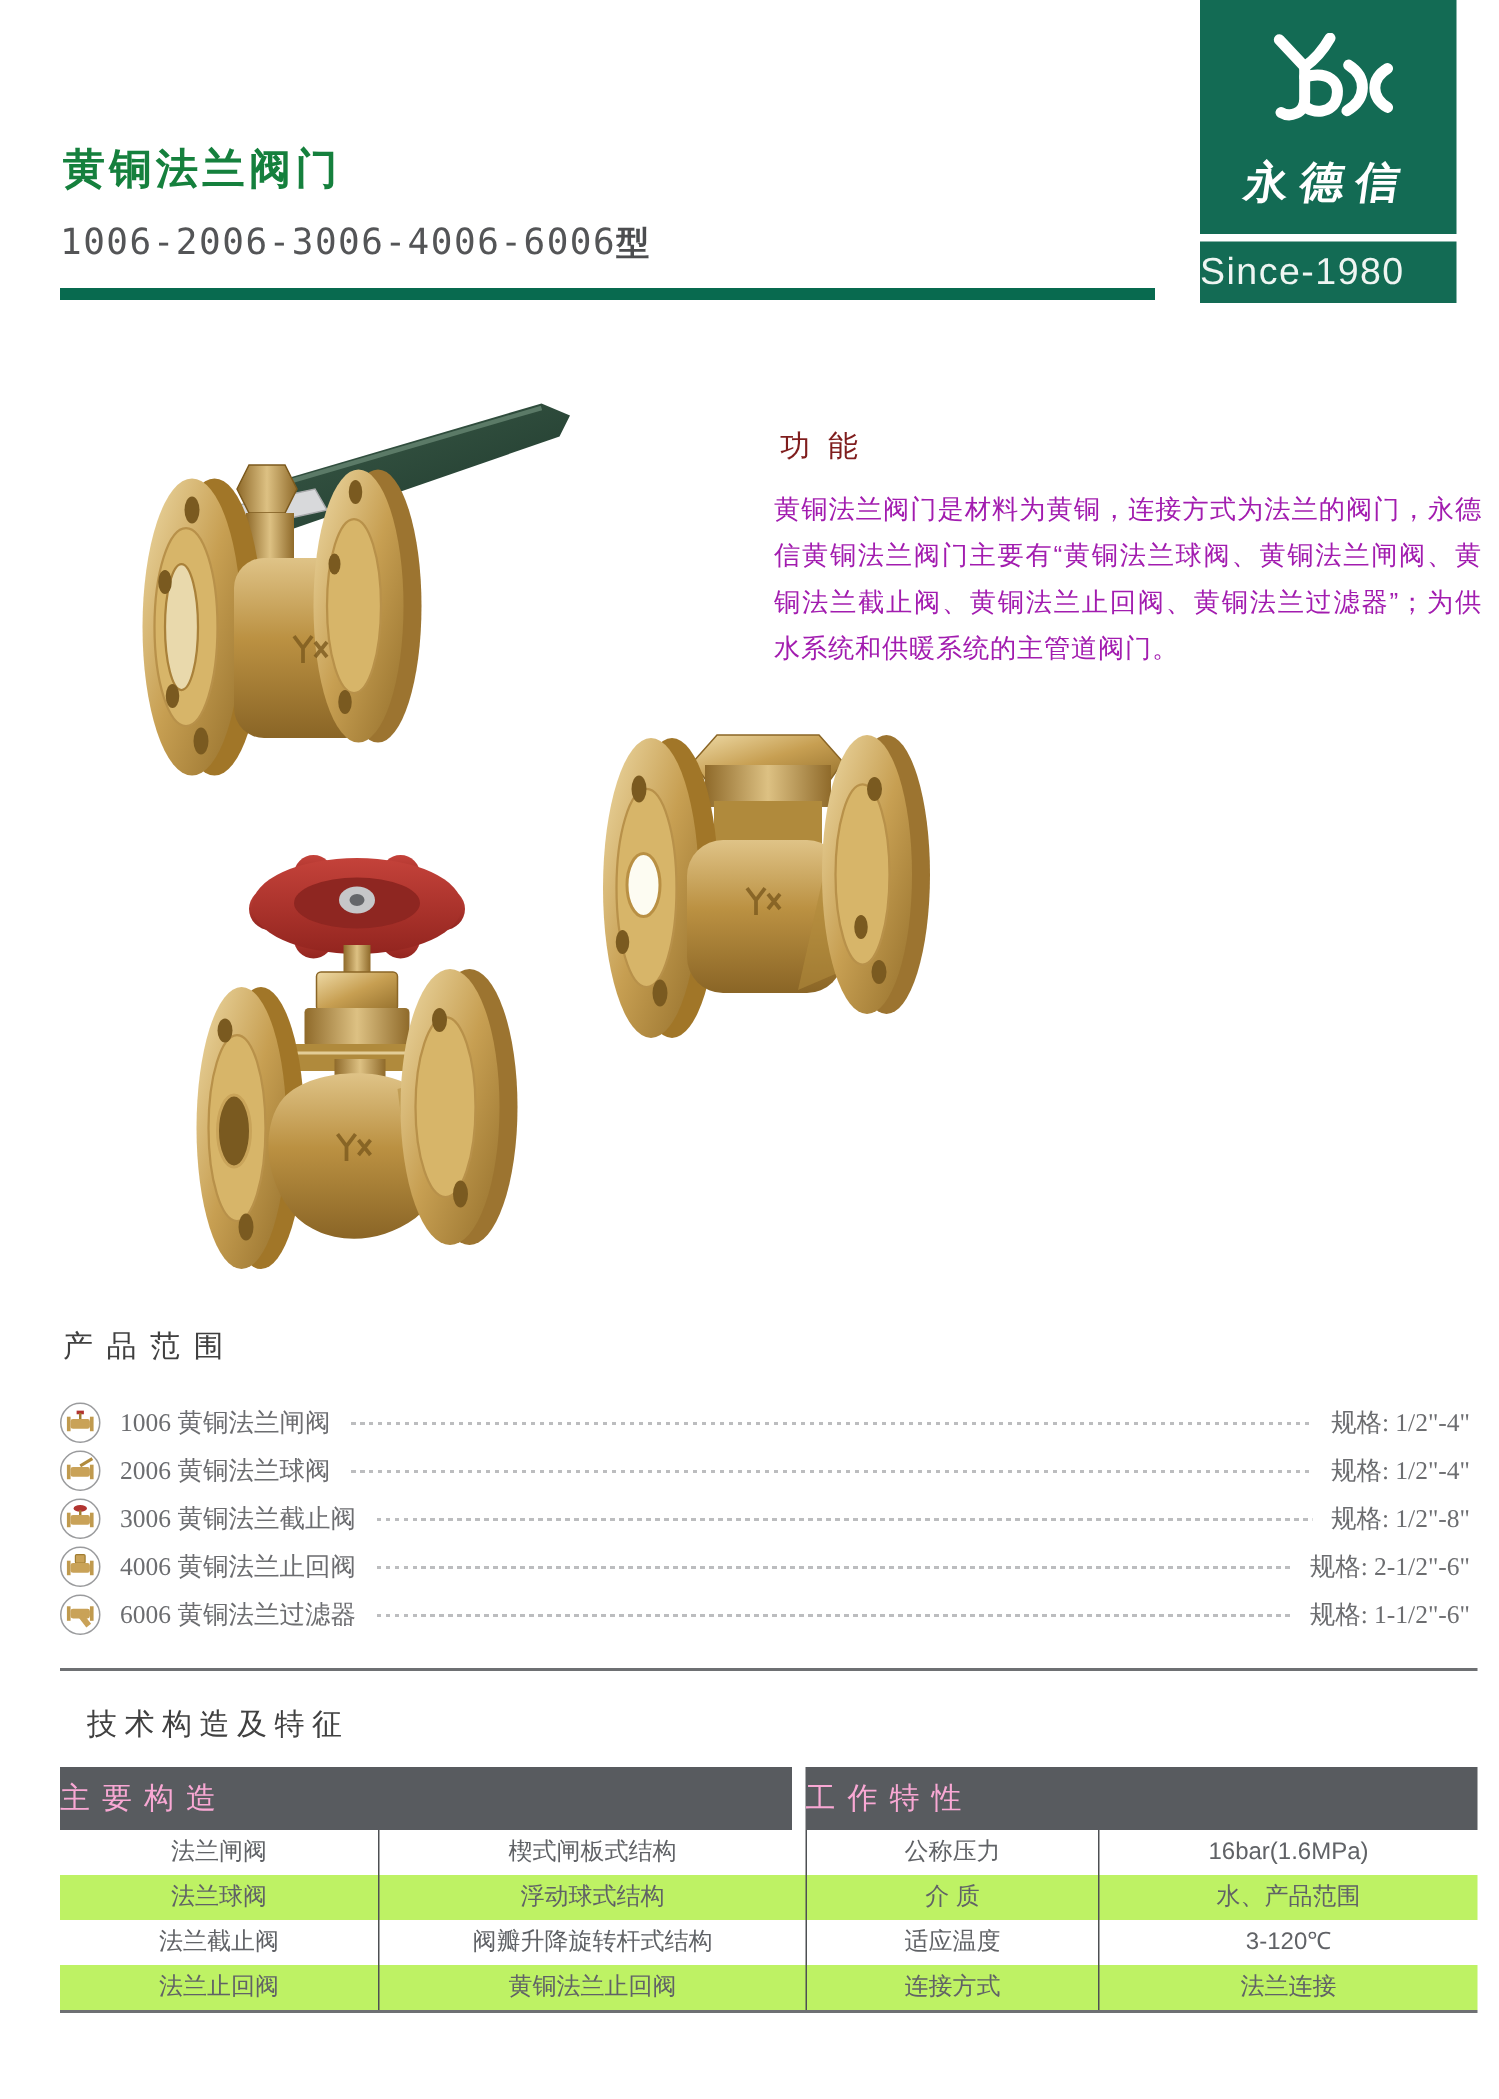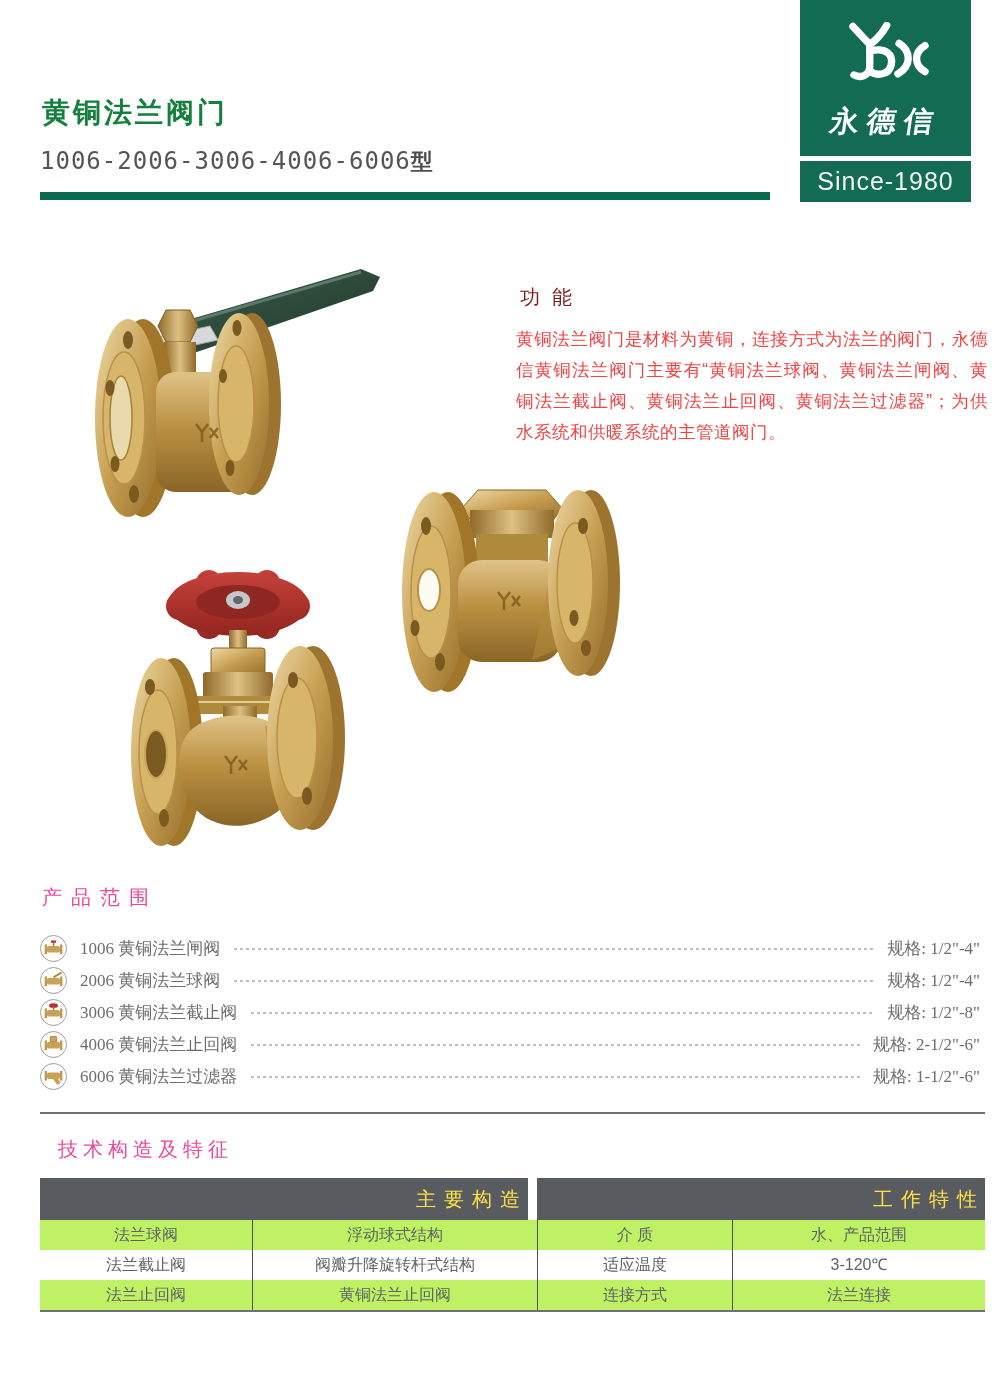--- a/index.html
+++ b/index.html
@@ -34,32 +34,32 @@
   .logo-mark { position:absolute; left:40px; top:22px; }
   .logo-brand {
     position:absolute; left:0; top:102px; width:171px;
     color:#ffffff; font-size:29px; font-weight:bold;
     letter-spacing:8px; transform:skewX(-8deg);
     font-family:"Liberation Sans", sans-serif;
   }
   .since-box {
     position:absolute; left:800px; top:161px; width:171px; height:41px;
     background:#136b54; color:#eef5f2; font-size:25px; font-weight:300;
-    line-height:41px; text-align:center; letter-spacing:1px;
+    line-height:41px; letter-spacing:1px;
   }
   
   .sec-heading {
     position:absolute; font-family:"DejaVu Serif", serif;
-    color:#ec4899; font-size:20px;
+    color:#404040; font-size:20px;
   }
   
   .func-heading { left:520px; top:284px; letter-spacing:12px; color:#7f1d1d; }
   .func-body {
     position:absolute; left:516px; top:324px; width:472px;
-    font-size:17.5px; line-height:31px; color:#ef4444;
+    font-size:17.5px; line-height:31px; color:#a21caf;
     text-align:justify; letter-spacing:0.5px;
   }
   
   .photo { position:absolute; }
   #ball-valve  { left:58px;  top:256px; }
   #check-valve { left:382px; top:470px; }
   #globe-valve { left:105px; top:556px; }
   
   .range-heading { left:42px; top:884px; letter-spacing:9px; }
   .range-list { position:absolute; left:40px; top:932px; width:945px; }
@@ -81,22 +81,22 @@
   
   .divider {
     position:absolute; left:40px; top:1112px; width:945px; height:2px;
     background:#6e7073;
   }
   
   .tech-heading { left:58px; top:1136px; letter-spacing:5px; }
   .tech-table { position:absolute; left:40px; top:1178px; width:945px; border-bottom:2px solid #6e7073; }
   .t-head { display:flex; height:42px; background:#ffffff; }
   .t-head-cell {
-    background:#585b5f; color:#fde047; font-size:20px; letter-spacing:8px;
-    text-align:right; line-height:42px;padding-left:44px;
+    background:#585b5f; color:#f9a8d4; font-size:20px; letter-spacing:8px;
+    text-align:left; line-height:42px;
   }
   .t-head-left  { width:488px; }
   .t-head-gap   { width:9px; background:#ffffff; }
   .t-head-right { width:448px; }
   .t-row {
     display:grid; grid-template-columns:212px 285px 195px 253px;
     height:30px; line-height:30px; font-size:16px; color:#606266;
     text-align:center;
   }
   .t-row.alt { background:#bef264; }
@@ -349,20 +349,26 @@
 
   <div class="sec-heading tech-heading">技术构造及特征</div>
 
   <div class="tech-table">
     <div class="t-head">
       <div class="t-head-cell t-head-left">主要构造</div>
       <div class="t-head-gap"></div>
       <div class="t-head-cell t-head-right">工作特性</div>
     </div>
 
+    <div class="t-row">
+      <div class="t-cell">法兰闸阀</div>
+      <div class="t-cell">楔式闸板式结构</div>
+      <div class="t-cell">公称压力</div>
+      <div class="t-cell">16bar(1.6MPa)</div>
+    </div>
     <div class="t-row alt">
       <div class="t-cell">法兰球阀</div>
       <div class="t-cell">浮动球式结构</div>
       <div class="t-cell">介 质</div>
       <div class="t-cell">水、产品范围</div>
     </div>
     <div class="t-row">
       <div class="t-cell">法兰截止阀</div>
       <div class="t-cell">阀瓣升降旋转杆式结构</div>
       <div class="t-cell">适应温度</div>

